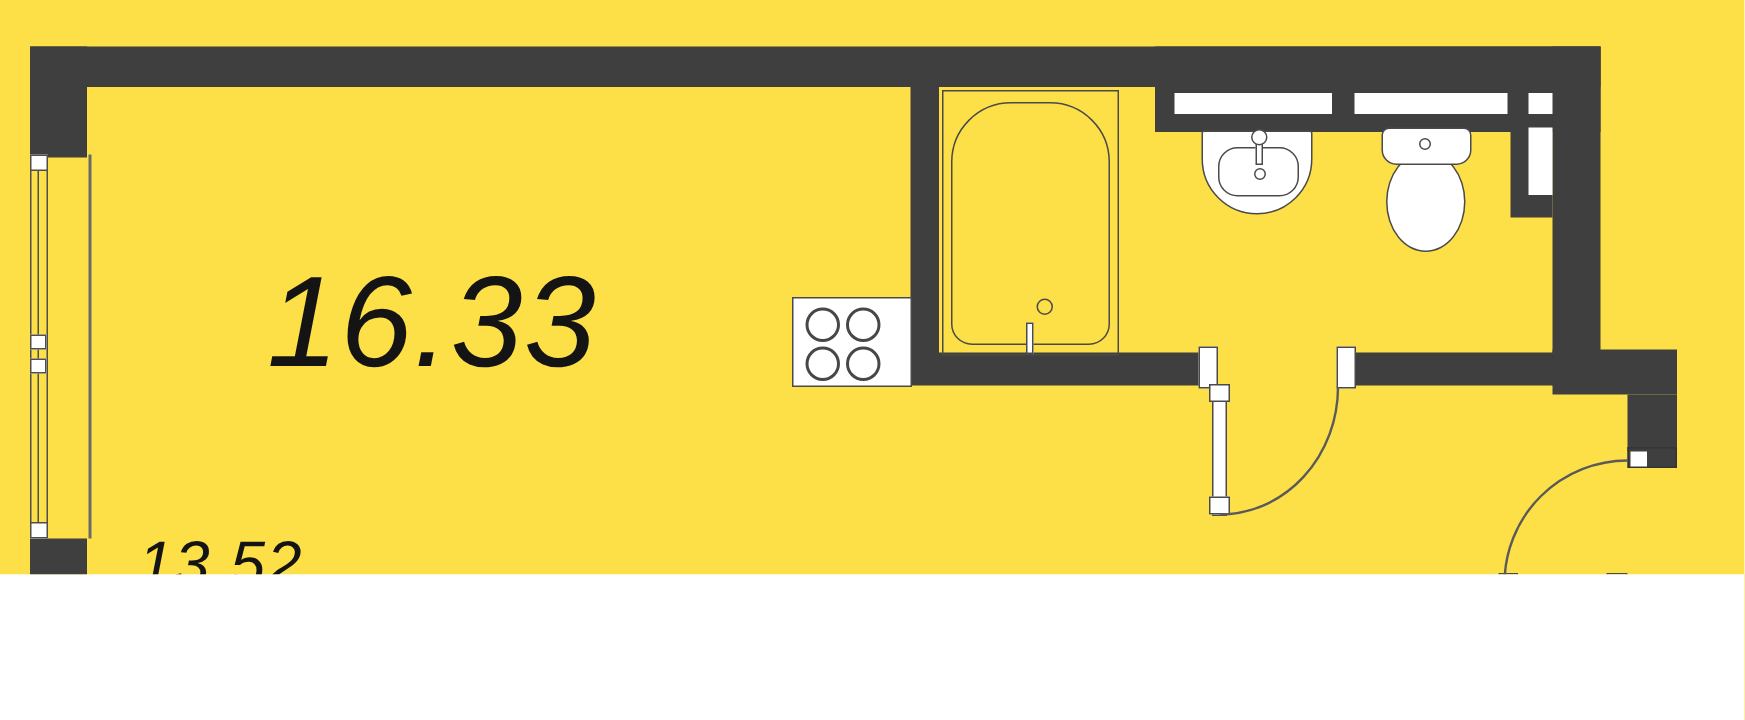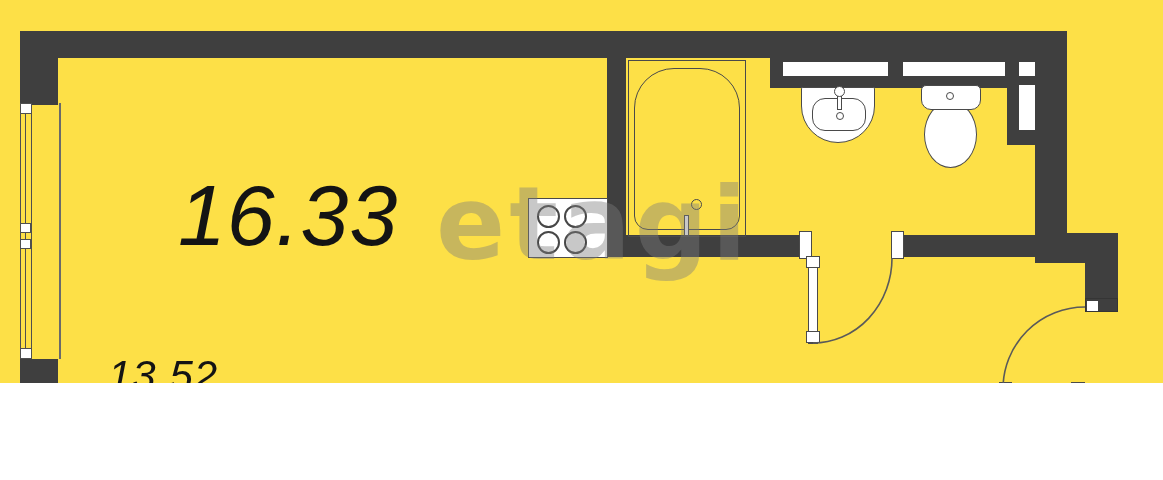--- a/index.html
+++ b/index.html
@@ -102,17 +102,16 @@
   <div class="abs cap" style="left:1071px;top:382px;width:14px;height:13px;"></div>
   <div class="abs cap" style="left:1071px;top:390px;width:29px;height:13px;"></div>
   <div class="abs capdark" style="left:1097px;top:390px;width:21px;height:13px;"></div>
 
   <svg class="overlay" width="1163" height="480" viewBox="0 0 1163 480">
     <path d="M 813 343 A 79 85 0 0 0 892 258" fill="none" stroke="#5a5a5a" stroke-width="1.6"></path>
     <path d="M 1003 389 A 82 82 0 0 1 1085 307" fill="none" stroke="#5a5a5a" stroke-width="1.6"></path>
   </svg>
 
   <div class="arealabel lbl-big" style="left:178px;top:172px;">16.33</div>
-  <div class="arealabel lbl-med" style="left:108px;top:355px;">13.52</div>
+  <div class="arealabel lbl-med" style="left:92px;top:355px;">13.52</div>
 
-  <div class="watermark">etagi</div>
 
 </div>
 
 </body></html>

